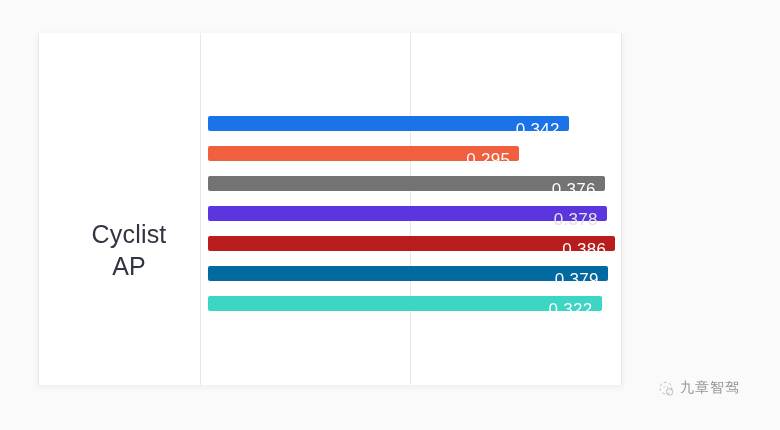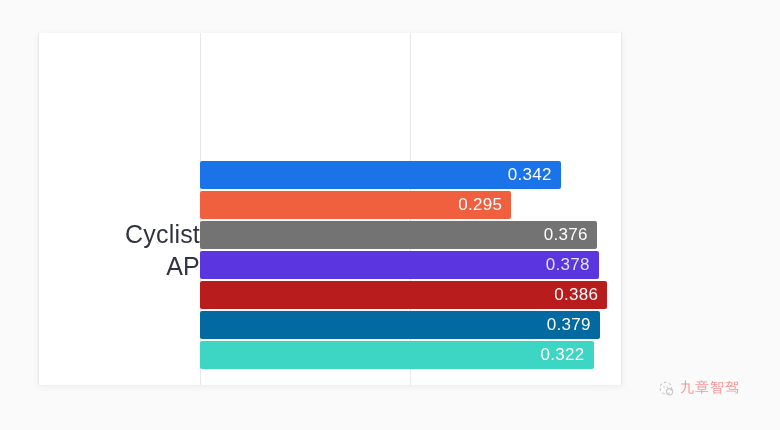--- a/index.html
+++ b/index.html
@@ -40,21 +40,21 @@
     height: 352px;
     background: #e8e8ea;
   }
 
   
   #category-label {
     position: absolute;
     left: 20px;
     top: 185px;
     width: 142px;
-    text-align: right;
+    text-align: center;
     color: #323441;
     font-size: 25px;
     line-height: 32px;
     letter-spacing: 0.2px;
     white-space: pre-line;
   }
 
   
   #plot-area {
     position: absolute;
@@ -64,26 +64,25 @@
     height: 212px;
   }
 
   .bar-row {
     position: relative;
     height: 30px;
   }
 
   .bar {
     position: absolute;
-    left: 0;
+    left: 8px;
     top: 0;
-    height: 28px;
+    height: 15px;
     border-radius: 2px;
     box-sizing: border-box;
-    margin-top: 45px;
   }
 
   .bar-value {
     position: absolute;
     right: 9px;
     top: 0;
     height: 27px;
     line-height: 27px;
     color: #ffffff;
     font-size: 17px;
@@ -168,16 +167,16 @@
       </div>
   </div>
 
   <div id="watermark">
     <svg id="watermark-logo" viewBox="0 0 24 24">
       <circle cx="11" cy="11.5" r="8.2" fill="none" stroke="#9a9ca4" stroke-width="1.5" stroke-dasharray="4 3"></circle>
       <circle cx="16.4" cy="16.6" r="4.4" fill="none" stroke="#9a9ca4" stroke-width="1.5"></circle>
       <circle cx="8.6" cy="9.8" r="1.05" fill="#9a9ca4"></circle>
       <circle cx="13.2" cy="9.8" r="1.05" fill="#9a9ca4"></circle>
     </svg>
-    <span id="watermark-text" style="color: #ef4444; font-family: Liberation Serif, serif;">九章智驾</span>
+    <span id="watermark-text" style="color: #404040; font-family: Liberation Serif, serif;">九章智驾</span>
   </div>
 
 </div>
 
 </body></html>

